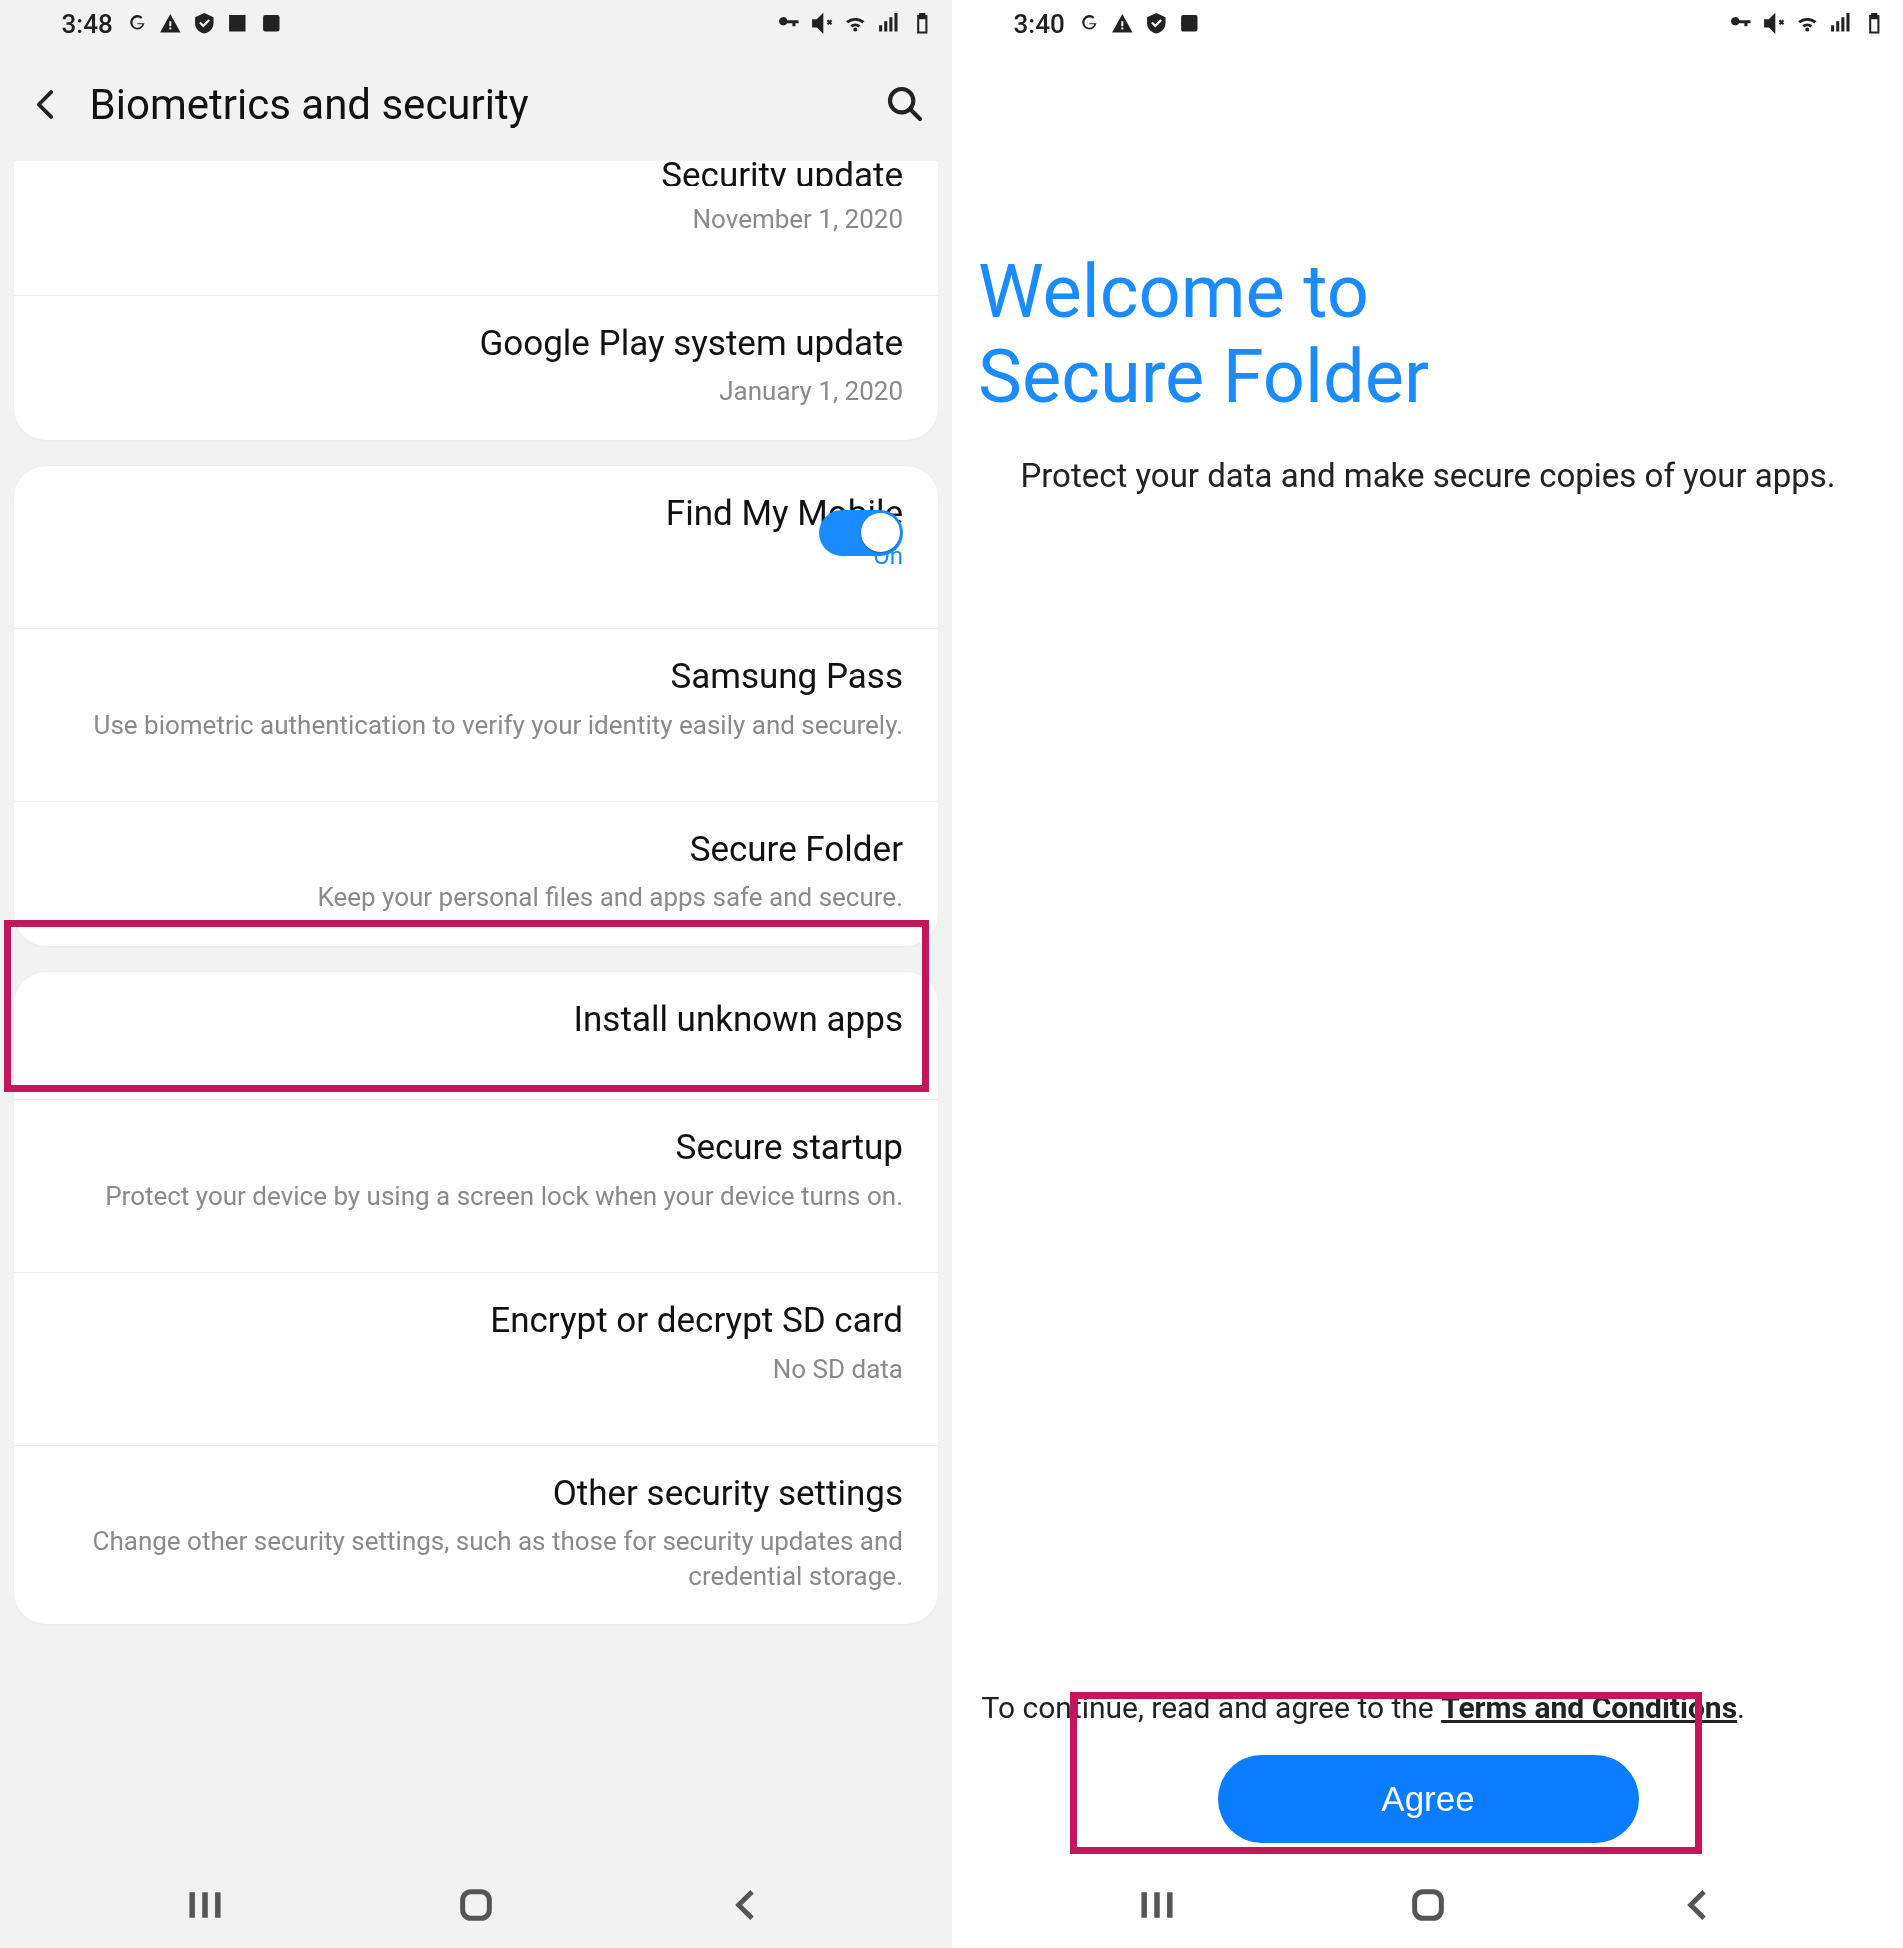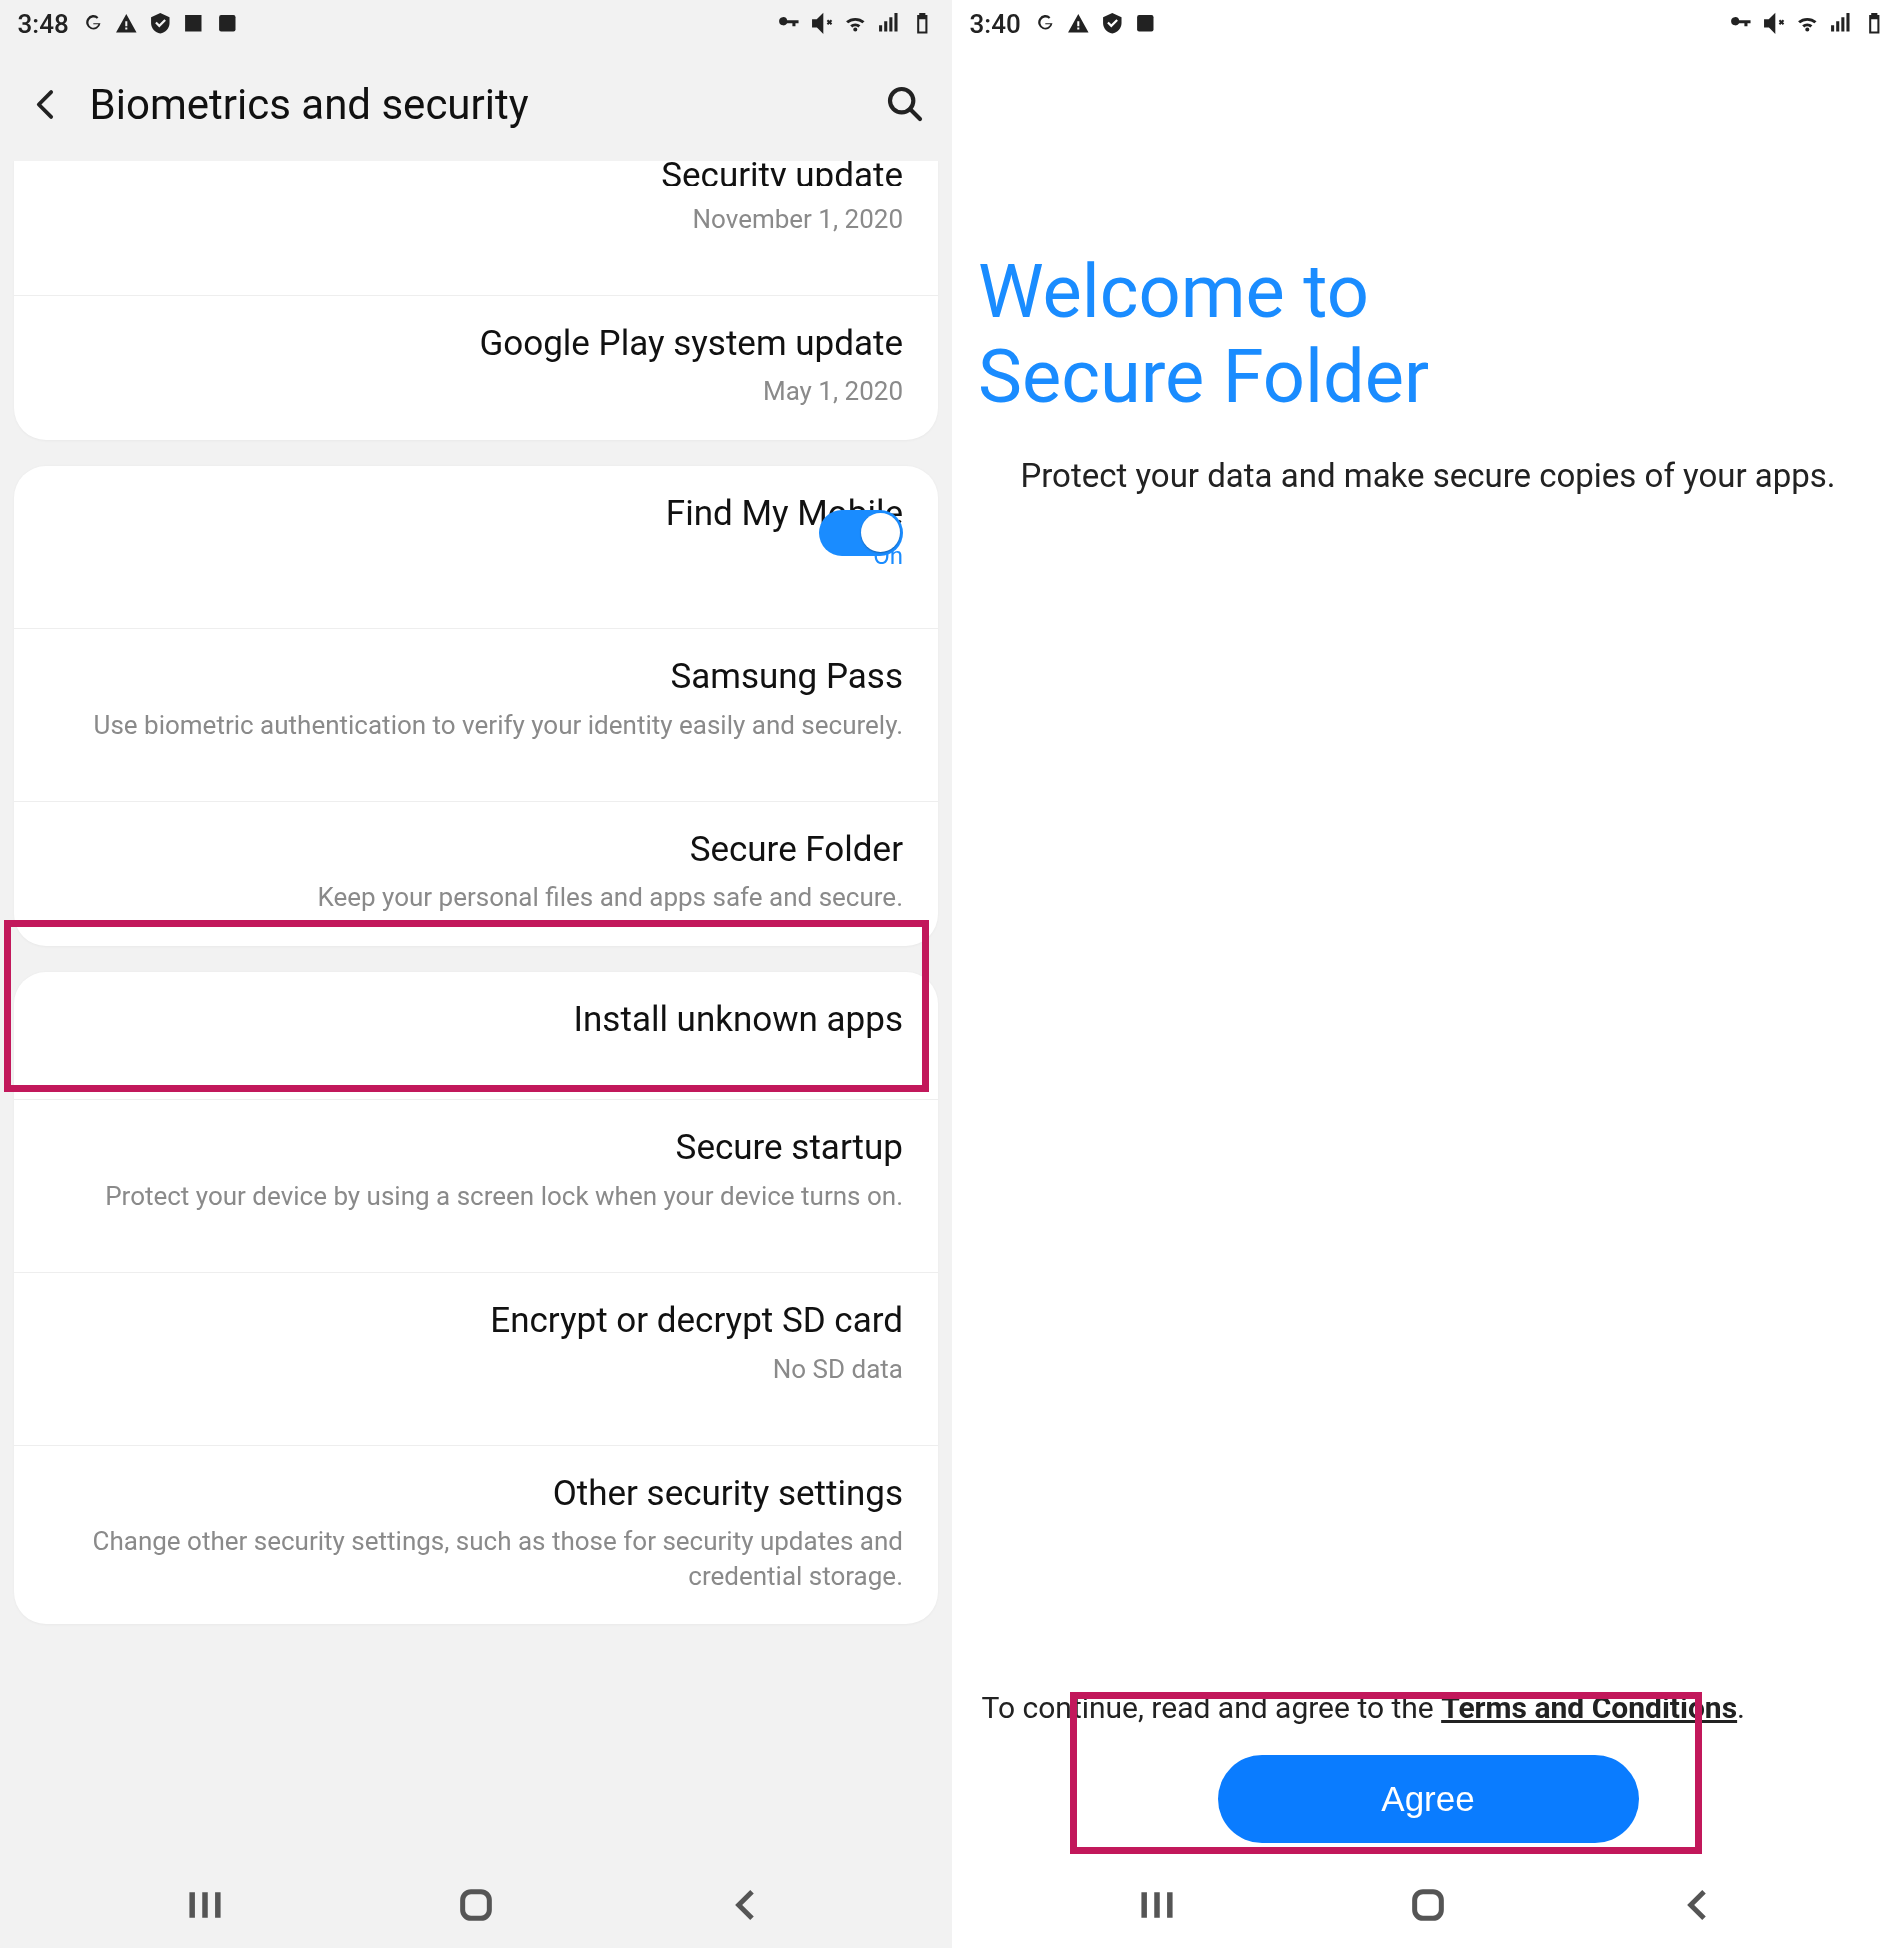--- a/index.html
+++ b/index.html
@@ -7,21 +7,21 @@
   body { display: flex; background: #fff; }
   .phone { flex: 1; display: flex; flex-direction: column; position: relative; }
   .phone-left { background: #f2f2f2; }
   .phone-right { background: #ffffff; }
 
   
   .status-bar {
     height: 47px; display: flex; align-items: center;
     padding: 0 17.6px; font-size: 26px; font-weight: 500; color: #222;
   }
-  .status-bar .time { margin-right: 12.3px; }
+  .status-bar .time { margin-right: 12.3px; margin-left: 44px; }
   .status-bar .icons-left, .status-bar .icons-right { display: flex; gap: 8.8px; align-items: center; }
   .status-bar .spacer { flex: 1; }
   .status-bar svg, .status-bar .glyph { width: 24.6px; height: 24.6px; fill: #222; display:inline-block; }
 
   
   .app-bar {
     height: 114px; display: flex; align-items: center; padding: 0 24.6px;
   }
   .app-bar .back { width: 44px; height: 44px; display:flex; align-items:center; justify-content:center;}
   .app-bar .title { font-size: 42px; color: #111; margin-left: 21px; flex:1; }
@@ -145,21 +145,21 @@
 
   <div class="content">
 
     <div class="card" style="border-top-left-radius:0;border-top-right-radius:0;">
       <div class="row first-cut">
         <div class="title">Security update</div>
         <div class="sub">November 1, 2020</div>
       </div>
       <div class="row">
         <div class="title">Google Play system update</div>
-        <div class="sub">May 1, 2020</div>
+        <div class="sub">January 1, 2020</div>
       </div>
     </div>
 
     <div class="card">
       <div class="row">
         <div class="title">Find My Mobile</div>
         <div class="status-on">On</div>
         <div class="toggle">
           <div class="knob"></div>
         </div>

